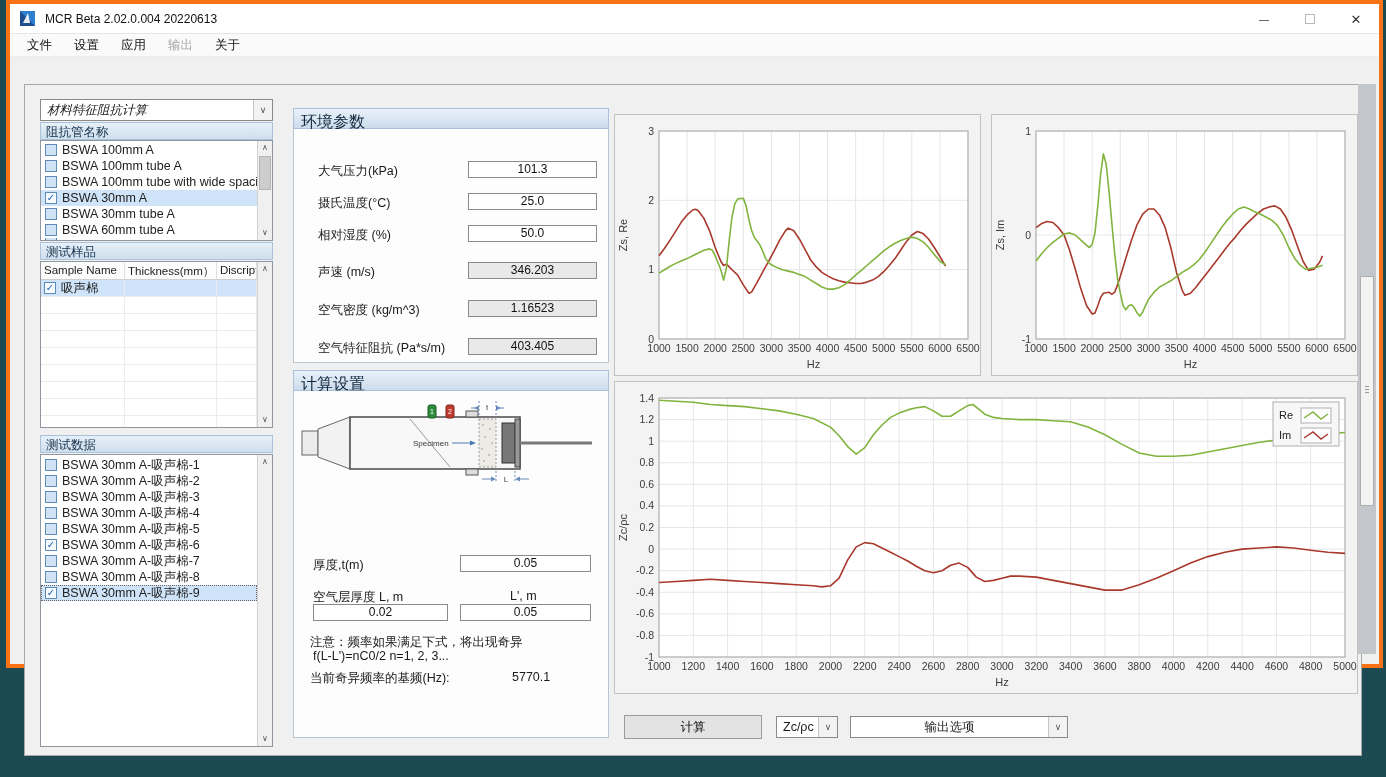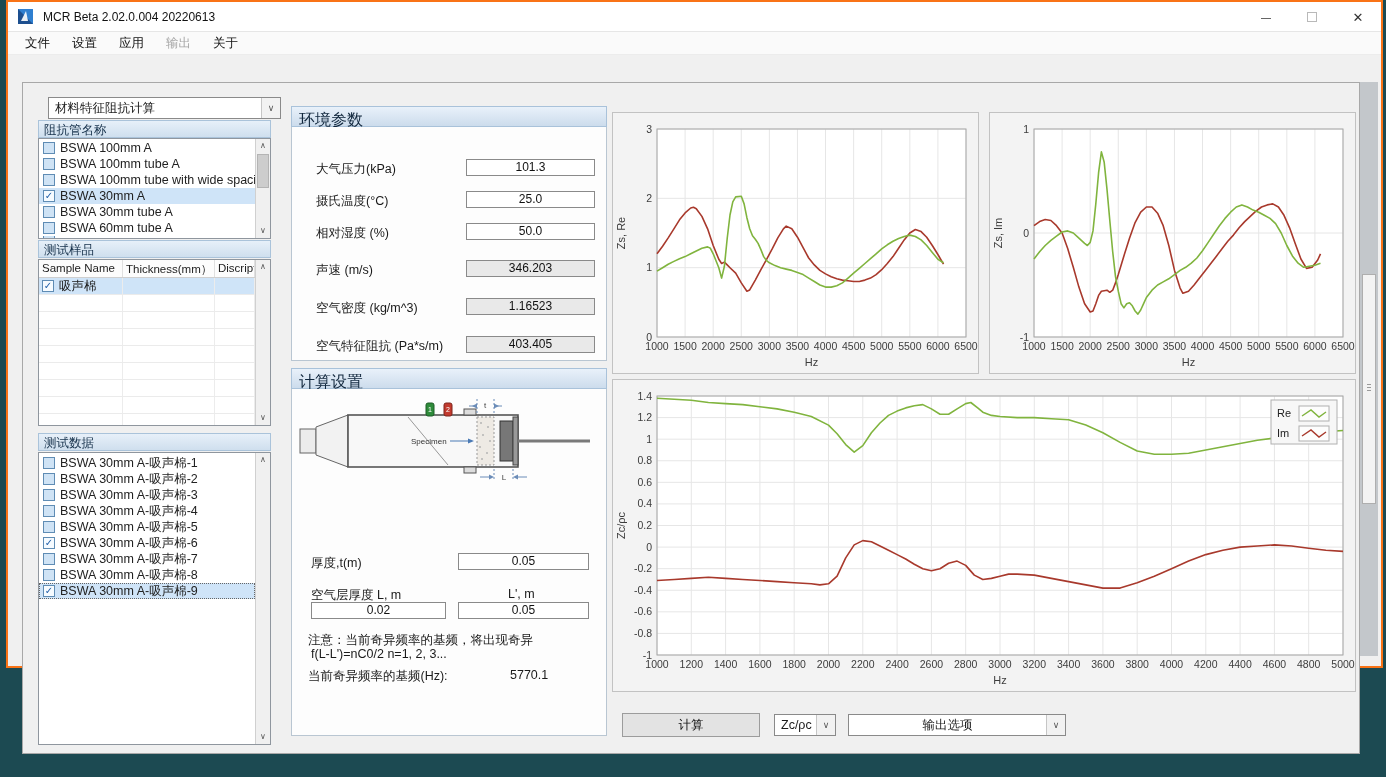--- a/index.html
+++ b/index.html
@@ -1,18 +1,18 @@
 <!DOCTYPE html>
 <html><head>
 <meta charset="utf-8">
 <style>
   * { margin:0; padding:0; box-sizing:border-box; }
   html,body { width:1386px; height:777px; overflow:hidden; }
   body { background:#1c4a52; font-family:"Liberation Sans","DejaVu Sans",sans-serif; font-size:12px; color:#1a1a1a; position:relative; }
-  .win { position:absolute; left:6px; top:0; width:1377px; height:668px; background:#f0f0f0; border:2px solid #f97316; }
+  .win { position:absolute; left:6px; top:0; width:1377px; height:668px; background:#f0f0f0; border:4px solid #f97316; }
   
   .titlebar { position:absolute; left:0; top:0; right:0; height:30px; background:#ffffff; display:flex; align-items:center; border-bottom:1px solid #e6e6e6; }
   .appicon { width:17px; height:17px; margin:0 8px 0 10px; }
   .title-text { font-size:12px; color:#111; }
   .win-controls { position:absolute; right:0; top:0; height:30px; display:flex; }
   .wc-btn { width:46px; height:30px; display:flex; align-items:center; justify-content:center; color:#333; font-size:13px; }
   .wc-max-box { width:10px; height:10px; border:1px solid #b9b9b9; }
   
   .menubar { position:absolute; left:0; top:30px; right:0; height:23px; background:#fafafa; display:flex; align-items:center; padding-left:6px; border-bottom:1px solid #ececec; }
   .menu-item { padding:3px 11px; font-size:12.5px; color:#111; }
@@ -92,21 +92,21 @@
       <div class="menu-item">设置</div>
       <div class="menu-item">应用</div>
       <div class="menu-item disabled">输出</div>
       <div class="menu-item">关于</div>
     </div>
 
 
   <div class="content">
     <div class="outerbox"></div>
 
-    <div class="combo" style="left:40px; top:22px; width:233px; height:22px;">
+    <div class="combo" style="left:30px; top:22px; width:233px; height:22px;font-style:italic;">
       <span class="val">材料特征阻抗计算</span>
       <span class="arrow">∨</span>
     </div>
 
     <div class="sec-header" style="left:30px; top:45px; width:233px;">阻抗管名称</div>
     <div class="listbox" style="left:30px; top:63px; width:233px; height:101px;padding-left:16px;">
       <div id="tube-list-items" style="position:absolute; left:0; top:1px; right:15px;">
           <div class="list-item">
             <span class="cbx"></span>
             <span>BSWA 100mm A</span>
@@ -318,21 +318,21 @@
       </svg>
 
       <span class="fld-label" style="left:19px; top:166px;">厚度,t(m)</span>
       <div class="fld-input" style="left:166px; top:164px; width:131px;">0.05</div>
 
       <span class="fld-label" style="left:19px; top:198px;">空气层厚度 L, m</span>
       <span class="fld-label" style="left:216px; top:198px;">L', m</span>
       <div class="fld-input" style="left:19px; top:213px; width:135px;">0.02</div>
       <div class="fld-input" style="left:166px; top:213px; width:131px;">0.05</div>
 
-      <span class="note" style="left:16px; top:243px;">注意：当前奇异频率的基频，将出现奇异</span>
+      <span class="note" style="left:16px; top:243px;">注意：频率如果满足下式，将出现奇异</span>
       <span class="note" style="left:19px; top:258px;">f(L-L')=nC0/2  n=1, 2, 3...</span>
       <span class="note" style="left:16px; top:279px;">当前奇异频率的基频(Hz):</span>
       <span class="note" style="left:218px; top:279px;">5770.1</span>
     </div>
 
     <div class="chart-panel" style="left:604px; top:37px; width:367px; height:262px;"><svg width="365" height="260">
           <rect x="44" y="16" width="309" height="208" fill="#ffffff" stroke="none"></rect>
           <line x1="44" y1="16" x2="44" y2="224" stroke="#e6e6e6"></line>
           <text x="44" y="237" font-size="10.5" text-anchor="middle" fill="#3c3c3c">1000</text>
           <line x1="72.0909090909091" y1="16" x2="72.0909090909091" y2="224" stroke="#e6e6e6"></line>

